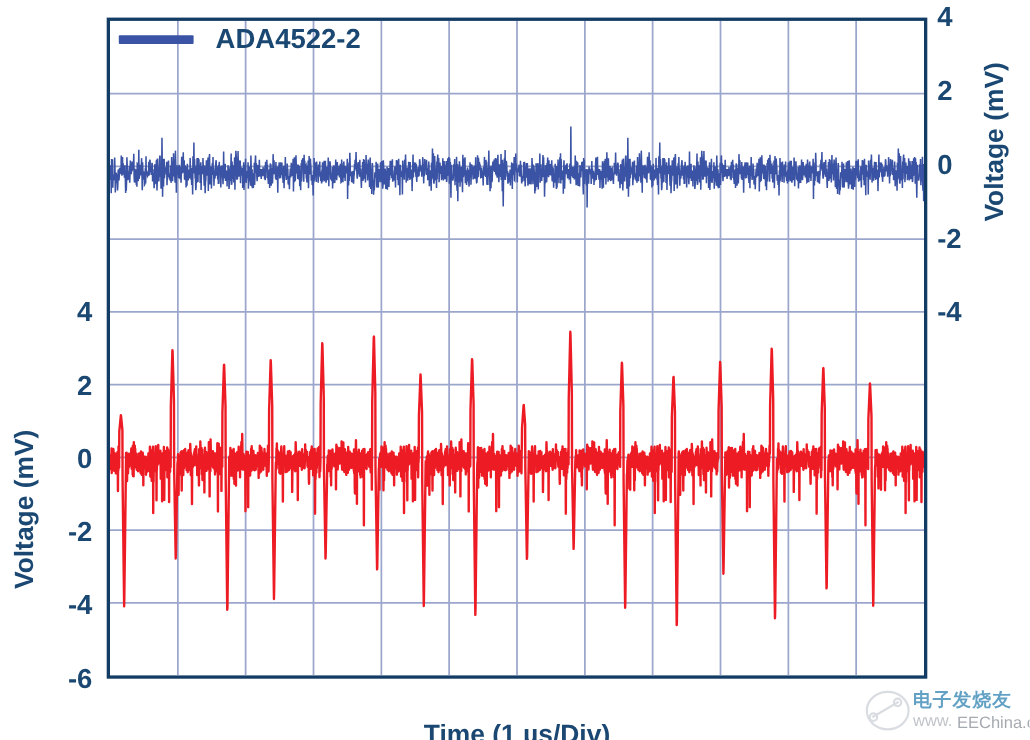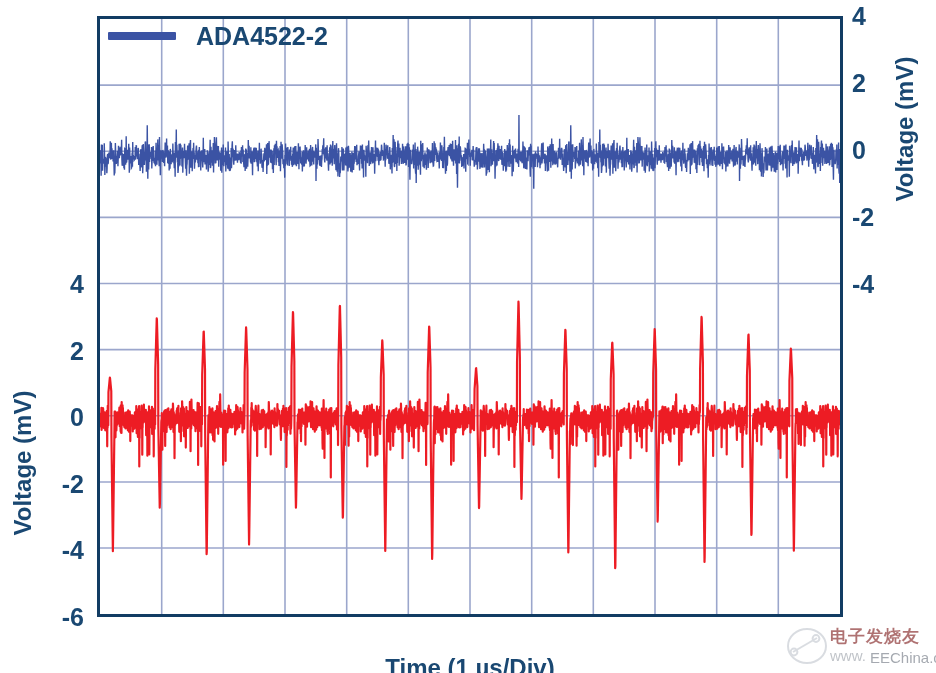--- a/index.html
+++ b/index.html
@@ -85,21 +85,21 @@
   .watermark{
     position:absolute;
     left:786px;top:621px;
     width:150px;height:52px;
     opacity:.62;
     pointer-events:none;
   }
   .wm-logo{position:absolute;left:0;top:4px;width:42px;height:42px;}
   .wm-cn{
     position:absolute;left:44px;top:4px;
-    font-size:17px;font-weight:bold;color:#7f1d1d;
+    font-size:17px;font-weight:bold;color:#0369a1;
     letter-spacing:1px;white-space:nowrap;
   }
   .wm-url{
     position:absolute;left:44px;top:26px;
     font-size:15px;color:#9aa0a8;white-space:nowrap;text-align:center;
   }
   .wm-url2{
     position:absolute;left:84px;top:28px;
     font-size:15px;color:#6f7681;white-space:nowrap;
   }

